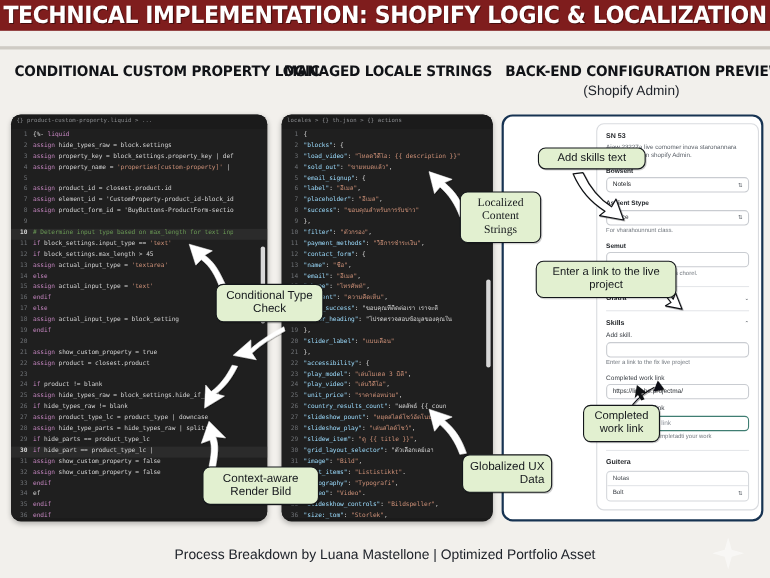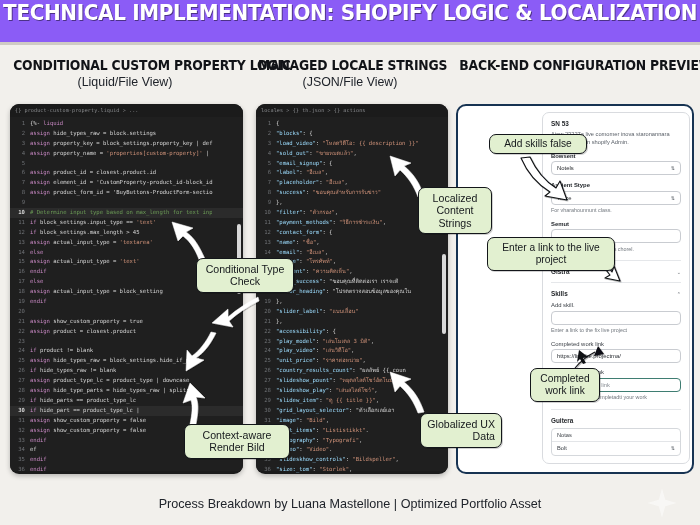--- a/index.html
+++ b/index.html
@@ -8,23 +8,24 @@
     font-family: "Liberation Sans", sans-serif;
     background: #f2f0ec;
     position: relative;
     overflow: hidden;
   }
 
   
   .header {
     position: absolute;
     left: 0; top: 0;
-    width: 700px; height: 42px;
-    background: #8b5cf6;
+    width: 700px; height: 28px;
+    background: #7f1d1d;
     display: flex;
+    align-items: center;
     justify-content: center;
   }
   .header-title {
     color: #ffffff;
     font-family: "DejaVu Sans", sans-serif;
     font-weight: bold;
     font-size: 21.5px;
     letter-spacing: -0.4px;
     transform: scaleX(0.93);
     white-space: nowrap;
@@ -202,21 +203,21 @@
     font-size: 10.6px;
     line-height: 1.16;
     text-align: center;
     padding: 4px 6px;
     font-family: "Liberation Sans", sans-serif;
     box-shadow: 1px 1px 0 rgba(0,0,0,0.18);
     z-index: 9;
   }
   #co-cond { left: 196px; top: 258px; width: 98px; }
   #co-ctx  { left: 184px; top: 424px; width: 106px; }
-  #co-loc  { left: 418px; top: 187px; width: 74px; }
+  #co-loc  { left: 418px; top: 174px; width: 74px; font-family: Liberation Serif, serif; }
   #co-ux   { left: 420px; top: 413px; width: 82px; text-align: right; }
   #co-add  { left: 489px; top: 134px; width: 98px; font-size: 10.2px; padding: 3px 5px; }
   #co-link { left: 487px; top: 237px; width: 128px; font-size: 10.2px; }
   #co-cwl  { left: 530px; top: 368px; width: 70px; font-size: 10.2px; }
 
   
   .arrow-layer {
     position: absolute; left: 0; top: 0;
     width: 700px; height: 525px;
     pointer-events: none;
@@ -247,28 +248,27 @@
 <body>
 
 <div class="header">
   <div class="header-title">TECHNICAL IMPLEMENTATION: SHOPIFY LOGIC &amp; LOCALIZATION</div>
 </div>
 <div class="header-rule"></div>
 
 <div class="col-heads">
   <div class="col-head" id="ch1">
     <div class="t1">CONDITIONAL CUSTOM PROPERTY LOGIC</div>
-    <div class="t2">(Liquid/File View)</div>
   </div>
   <div class="col-head" id="ch2">
     <div class="t1">MANAGED LOCALE STRINGS</div>
-    <div class="t2">(JSON/File View)</div>
   </div>
   <div class="col-head" id="ch3">
     <div class="t1">BACK-END CONFIGURATION PREVIEW</div>
+    <div class="t2">(Shopify Admin)</div>
   </div>
 </div>
 
 <div class="code-panel" id="panel-liquid">
   <div class="breadcrumb">{} product-custom-property.liquid &gt; ...</div>
   <div class="code-body" id="liquid-body">
       <div class="code-line">
         <span class="ln">1</span>
         <span class="lt">{%- <span class="kw">liquid</span></span>
       </div>
@@ -687,21 +687,21 @@
 
   <g>
     <path d="M579,350 L588,357 L583,358 L586,363 L583,364 L580,359 L577,362 Z" fill="#0f1114"></path>
   </g>
 </svg>
 
 <div class="callout" id="co-cond">Conditional Type Check</div>
 <div class="callout" id="co-ctx">Context-aware Render Bild</div>
 <div class="callout" id="co-loc">Localized Content Strings</div>
 <div class="callout" id="co-ux">Globalized UX Data</div>
-<div class="callout" id="co-add">Add skills false</div>
+<div class="callout" id="co-add">Add skills text</div>
 <div class="callout" id="co-link">Enter a link to the live project</div>
 <div class="callout" id="co-cwl">Completed work link</div>
 
 <div class="footer">
   <div class="footer-text">Process Breakdown by Luana Mastellone | Optimized Portfolio Asset</div>
 </div>
 <svg class="sparkle" viewBox="0 0 40 40">
   <path d="M20 2 L24 16 L38 20 L24 24 L20 38 L16 24 L2 20 L16 16 Z" fill="#ffffff"></path>
 </svg>
 

